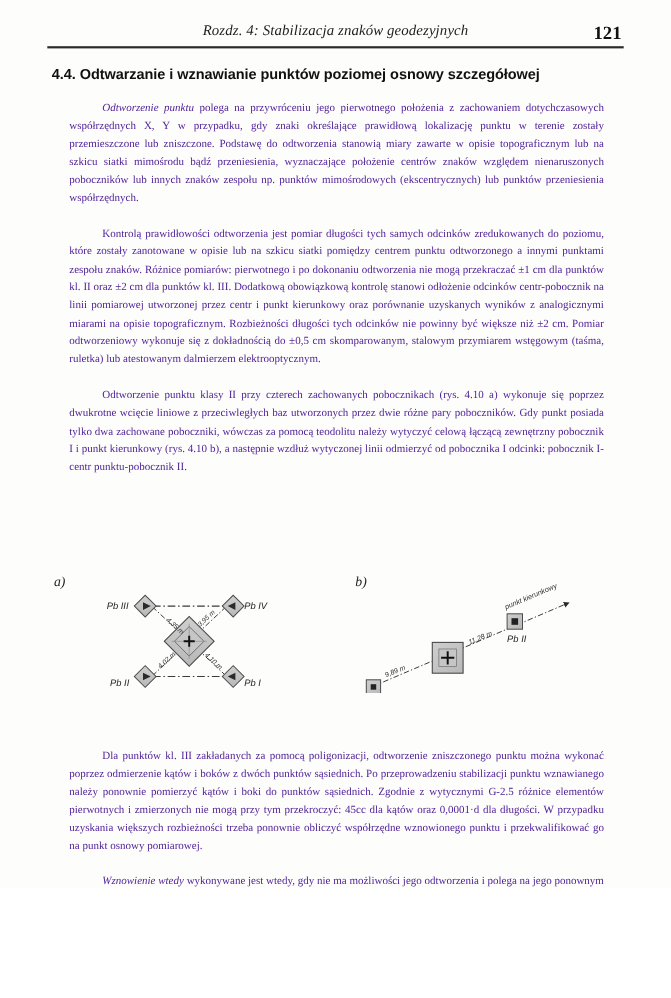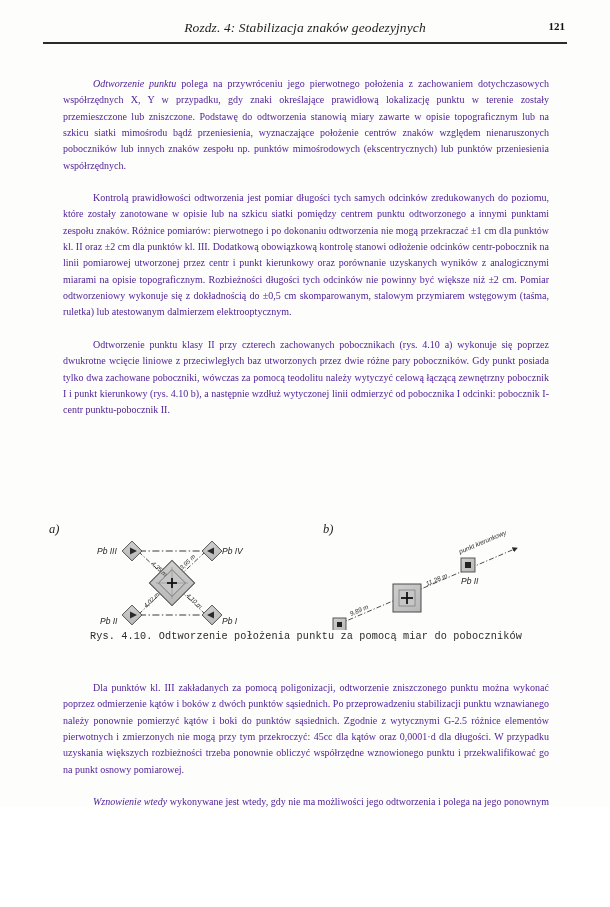--- a/index.html
+++ b/index.html
@@ -32,21 +32,21 @@
     font-style: italic;
     font-size: 13.5px;
     letter-spacing: 0.1px;
     color: #1d1d1d;
   }
   .runhead-pageno {
     position: absolute;
     right: 0;
     top: 0;
     font-weight: bold;
-    font-size: 11px;
+    font-size: 17px;
     color: #111;
     margin-left: 35px;
   }
   .runhead-rule {
     position: absolute;
     left: 43px;
     right: 43px;
     top: 42px;
     height: 2px;
     background: #2b2b2b;
@@ -117,20 +117,21 @@
 <div class="page">
 
   <div class="runhead">
     <div class="runhead-title">Rozdz. 4: Stabilizacja znaków geodezyjnych</div>
     <div class="runhead-pageno">121</div>
   </div>
   <div class="runhead-rule"></div>
 
   <div class="content">
 
+    <h2 class="section-title">4.4. Odtwarzanie i wznawianie punktów poziomej osnowy szczegółowej</h2>
 
     <p class="para"><span class="it">Odtworzenie punktu</span><span> polega na przywróceniu jego pierwotnego położenia z zachowaniem dotychczasowych współrzędnych X, Y w przypadku, gdy znaki określające prawidłową lokalizację punktu w terenie zostały przemieszczone lub zniszczone. Podstawę do odtworzenia stanowią miary zawarte w opisie topograficznym lub na szkicu siatki mimośrodu bądź przeniesienia, wyznaczające położenie centrów znaków względem nienaruszonych poboczników lub innych znaków zespołu np. punktów mimośrodowych (ekscentrycznych) lub punktów przeniesienia współrzędnych.</span></p>
 
     <p class="para">Kontrolą prawidłowości odtworzenia jest pomiar długości tych samych odcinków zredukowanych do poziomu, które zostały zanotowane w opisie lub na szkicu siatki pomiędzy centrem punktu odtworzonego a innymi punktami zespołu znaków. Różnice pomiarów: pierwotnego i po dokonaniu odtworzenia nie mogą przekraczać ±1 cm dla punktów kl. II oraz ±2 cm dla punktów kl. III. Dodatkową obowiązkową kontrolę stanowi odłożenie odcinków centr-pobocznik na linii pomiarowej utworzonej przez centr i punkt kierunkowy oraz porównanie uzyskanych wyników z analogicznymi miarami na opisie topograficznym. Rozbieżności długości tych odcinków nie powinny być większe niż ±2 cm. Pomiar odtworzeniowy wykonuje się z dokładnością do ±0,5 cm skomparowanym, stalowym przymiarem wstęgowym (taśma, ruletka) lub atestowanym dalmierzem elektrooptycznym.</p>
 
     <p class="para">Odtworzenie punktu klasy II przy czterech zachowanych pobocznikach (rys. 4.10 a) wykonuje się poprzez dwukrotne wcięcie liniowe z przeciwległych baz utworzonych przez dwie różne pary poboczników. Gdy punkt posiada tylko dwa zachowane poboczniki, wówczas za pomocą teodolitu należy wytyczyć celową łączącą zewnętrzny pobocznik I i punkt kierunkowy (rys. 4.10 b), a następnie wzdłuż wytyczonej linii odmierzyć od pobocznika I odcinki: pobocznik I-centr punktu-pobocznik II.</p>
   </div>
 
   <div class="figure">
 
@@ -224,21 +225,20 @@
         <text class="gly" x="286" y="122" font-size="8" fill="#1d1d1d">Pb I</text>
         <text class="gly" x="414" y="66" font-size="8.5" fill="#1d1d1d">Pb II</text>
 
         <text class="gly" x="0" y="0" font-size="6.4" fill="#333" transform="translate(304,98) rotate(-23)">9,89 m</text>
         <text class="gly" x="0" y="0" font-size="6.4" fill="#333" transform="translate(380,68) rotate(-23)">11,28 m</text>
 
         <text class="gly" x="0" y="0" font-size="6.6" fill="#333" transform="translate(413,36) rotate(-23)">punkt kierunkowy</text>
       </g>
     </svg>
 
-    <div class="fig-caption">Rys. 4.10. Odtworzenie położenia punktu za pomocą miar do poboczników</div>
   </div>
 
   <div class="content" style="top:664px;">
     <p class="para">Dla punktów kl. III zakładanych za pomocą poligonizacji, odtworzenie zniszczonego punktu można wykonać poprzez odmierzenie kątów i boków z dwóch punktów sąsiednich. Po przeprowadzeniu stabilizacji punktu wznawianego należy ponownie pomierzyć kątów i boki do punktów sąsiednich. Zgodnie z wytycznymi G-2.5 różnice elementów pierwotnych i zmierzonych nie mogą przy tym przekroczyć: 45cc dla kątów oraz 0,0001·d dla długości. W przypadku uzyskania większych rozbieżności trzeba ponownie obliczyć współrzędne wznowionego punktu i przekwalifikować go na punkt osnowy pomiarowej.</p>
     <p class="para"><span class="it">Wznowienie wtedy</span><span> wykonywane jest wtedy, gdy nie ma możliwości jego odtworzenia i polega na jego ponownym zastabilizowaniu przy tej samej lub zmienionej lokali-</span></p>
   </div>
 
 </div>
 
 </body></html>

